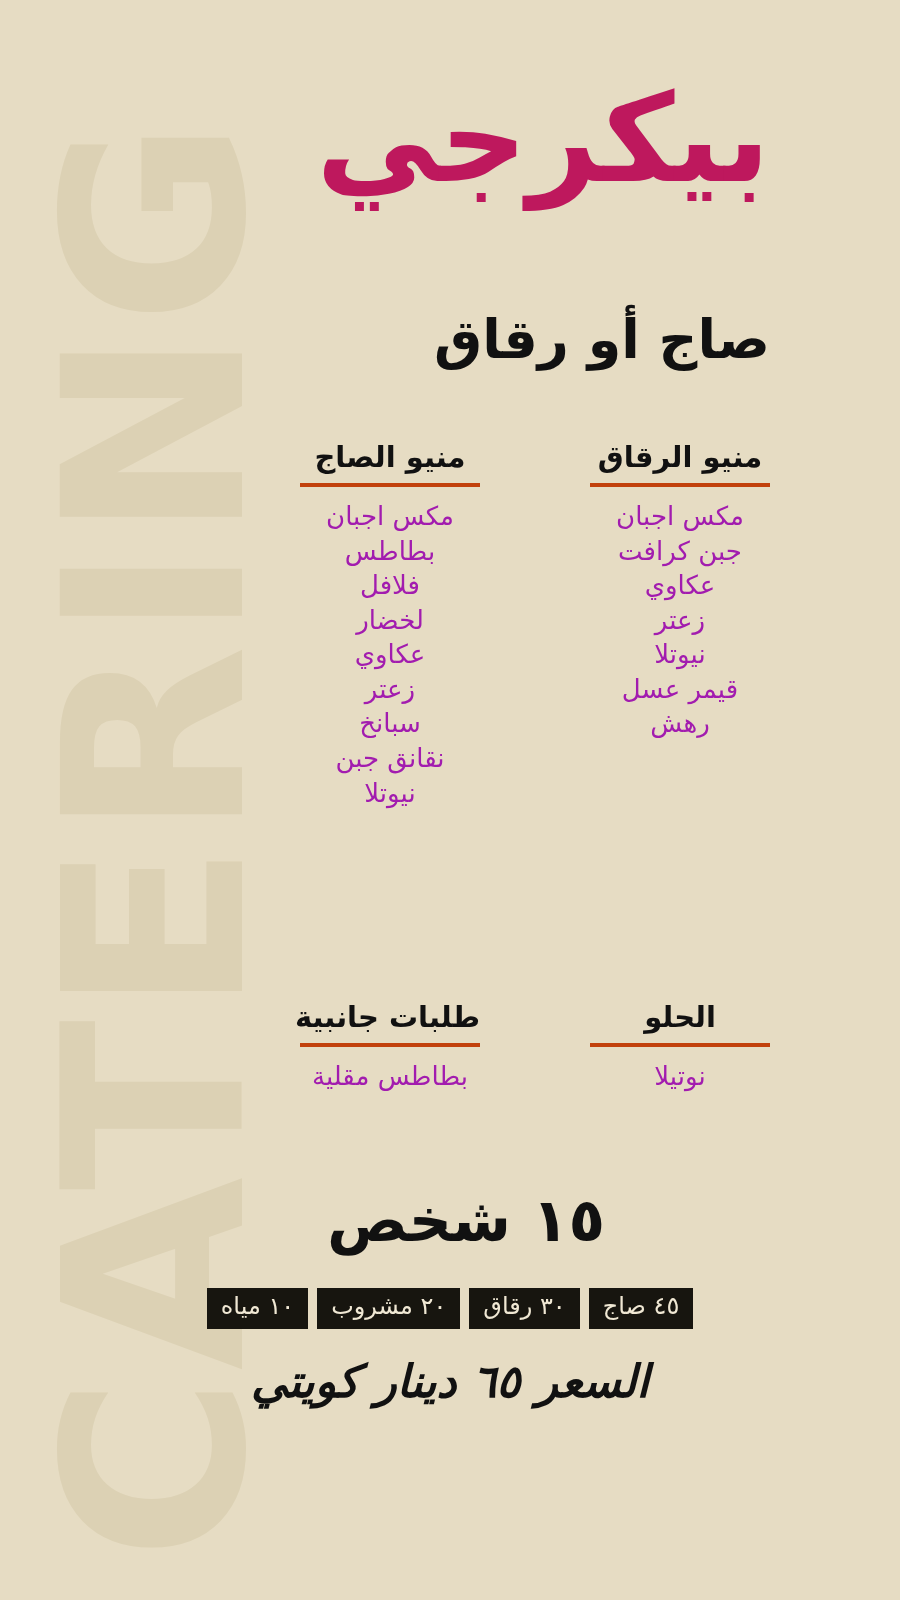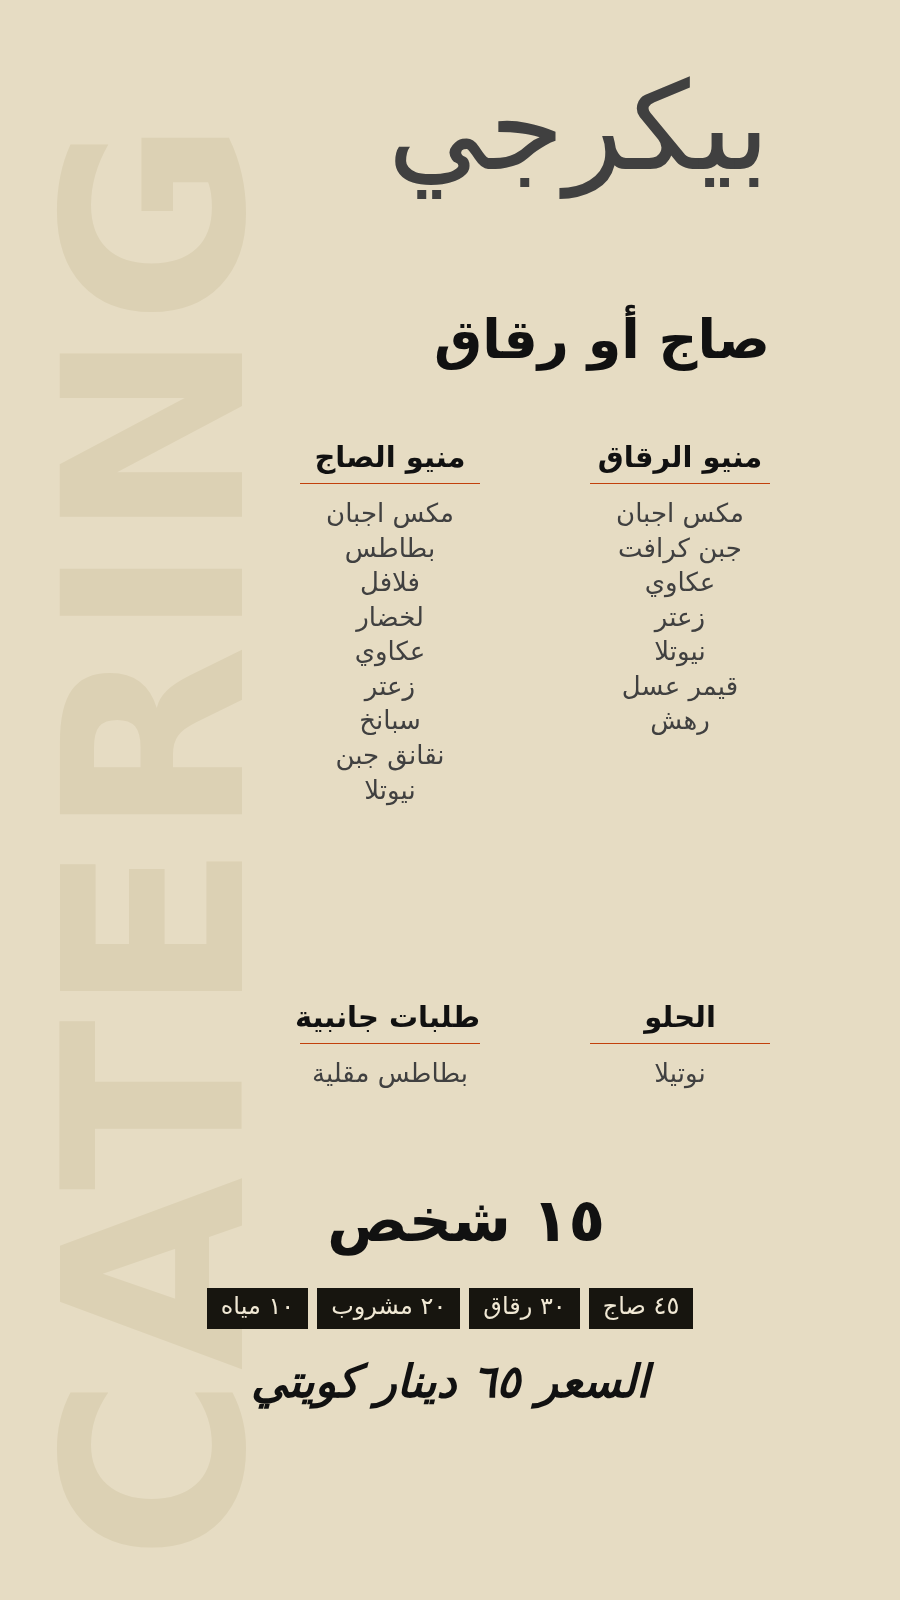--- a/index.html
+++ b/index.html
@@ -46,27 +46,27 @@
     position: relative;
     z-index: 1;
     width: 900px;
     height: 1600px;
     box-sizing: border-box;
   }
 
   
   .brand {
     position: absolute;
-    top: 66px;
+    top: 78px;
     right: 130px;
     font-size: 122px;
     line-height: 1;
     font-family: "DejaVu Sans", "Liberation Sans", sans-serif;
-    font-weight: 400;
-    color: #404040;
+    font-weight: 700;
+    color: #be185d;
     direction: rtl;
   }
 
   .subtitle {
     position: absolute;
     top: 308px;
     right: 130px;
     font-size: 54px;
     font-weight: 700;
     color: #111;
@@ -88,28 +88,28 @@
   }
   .menu-col {
     width: 180px;
     text-align: center;
   }
   .menu-title {
     font-size: 29px;
     font-weight: 700;
     color: #111;
     padding-bottom: 9px;
-    border-bottom: 1px solid #c2410c;
+    border-bottom: 4px solid #c2410c;
     margin-bottom: 12px;
     white-space: nowrap;
   }
   .menu-item {
     font-size: 26px;
     line-height: 1.33;
-    color: #404040;
+    color: #a21caf;
     white-space: nowrap;
   }
 
   
   .lower {
     position: absolute;
     top: 1000px;
     right: 130px;
     width: 640px;
     display: flex;

